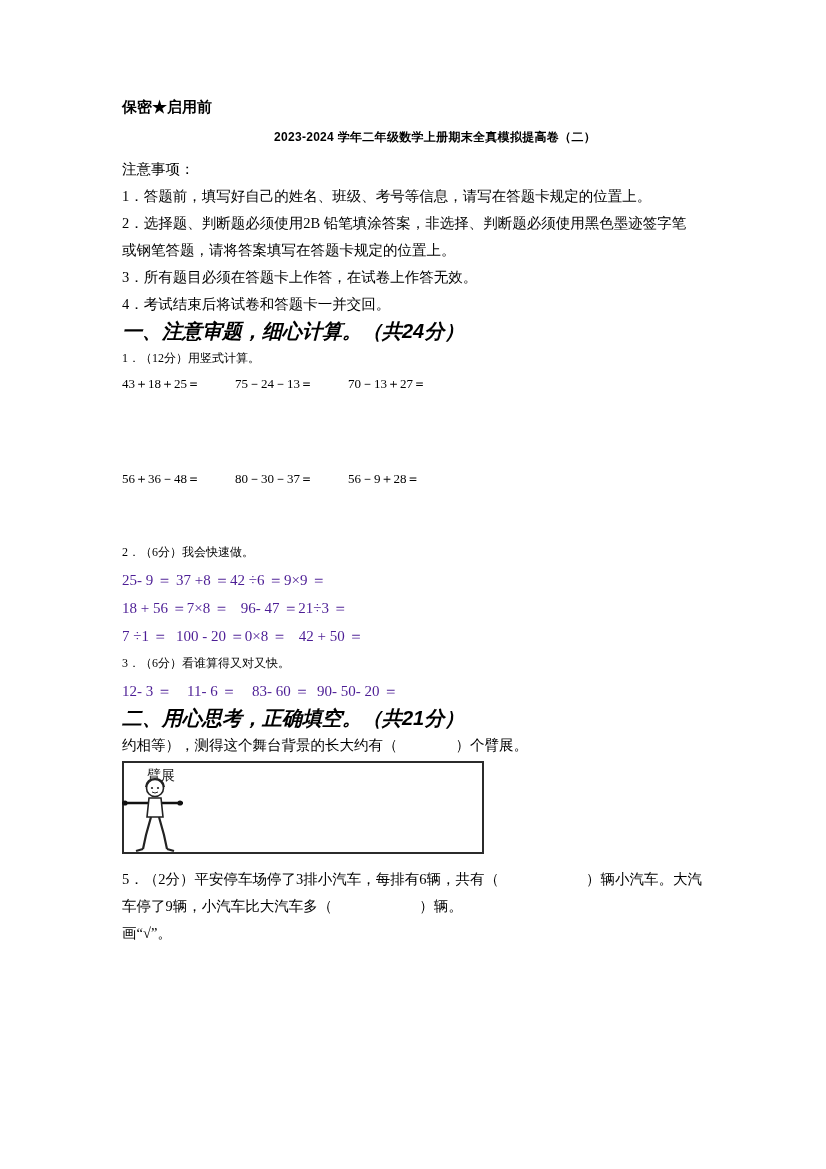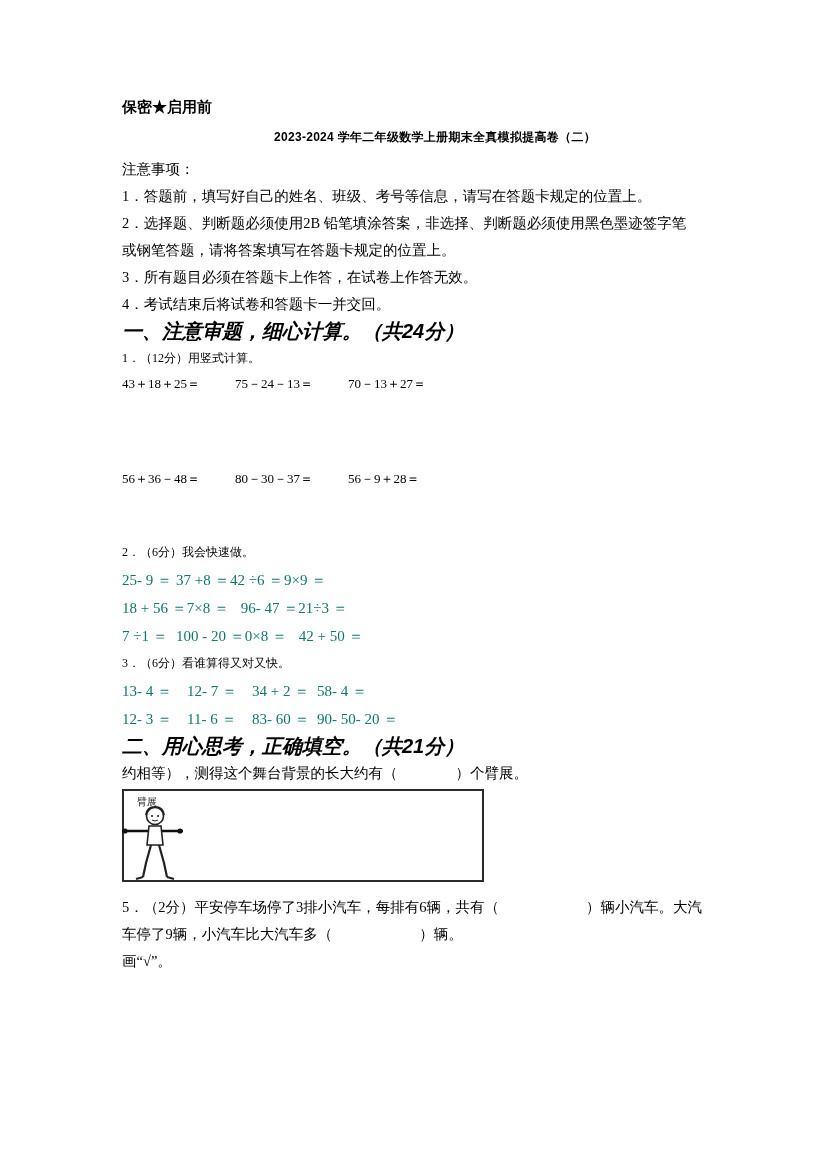--- a/index.html
+++ b/index.html
@@ -48,38 +48,38 @@
     white-space: nowrap;
   }
   .calc-row .cell { display: inline-block; min-width: 113px; }
   .calc-row .cell:last-child { min-width: 0; }
   .calc-row-1 { margin-top: 2px; }
   .calc-row-2 { margin-top: 75px; }
   .q2-label { margin-top: 50px; }
   
   .quick-row {
     font-size: 15px; line-height: 28px;
-    color: #0f766e;
+    color: #4c1d95;
     white-space: nowrap;
   }
   .quick-row .cell { display: inline-block; }
   .q2-rows .cell { min-width: 54px; }
   .q3-rows .cell { min-width: 65px; }
   .quick-row .cell:last-child { min-width: 0; }
   
   .figure-box {
     position: relative;
     box-sizing: border-box;
     width: 362px; height: 93px;
     border: 2px solid #2b2b2b;
     margin-top: 2px;
   }
   .figure-label {
-    position: absolute; left: 13px; top: 4px;
-    font-size: 10px; color: #222222;
+    position: absolute; left: 23px; top: 4px;
+    font-size: 14px; color: #222222;
   }
   .figure-svg { position: absolute; left: -2px; top: 14px; }
   .q5-block { margin-top: 12px; }
 </style>
 </head>
 <body>
 
 <div class="page">
 
   <div class="classified">保密★启用前</div>
@@ -113,23 +113,20 @@
       <span class="cell">18 + 56 ＝</span><span class="cell">7×8 ＝</span><span class="cell">96- 47 ＝</span><span class="cell">21÷3 ＝</span>
     </div>
     <div class="quick-row">
       <span class="cell">7 ÷1 ＝</span><span class="cell">100 - 20 ＝</span><span class="cell">0×8 ＝</span><span class="cell">42 + 50 ＝</span>
     </div>
   </div>
 
   <div class="q-label">3．（6分）看谁算得又对又快。</div>
   <div class="q3-rows">
     <div class="quick-row">
-      <span class="cell">13- 4 ＝</span><span class="cell">12- 7 ＝</span><span class="cell">34 + 2 ＝</span><span class="cell">58- 4 ＝</span>
-    </div>
-    <div class="quick-row">
       <span class="cell">12- 3 ＝</span><span class="cell">11- 6 ＝</span><span class="cell">83- 60 ＝</span><span class="cell">90- 50- 20 ＝</span>
     </div>
   </div>
 
   <div class="sec-heading">二、用心思考，正确填空。（共21分）</div>
 
   <div class="body-line">约相等），测得这个舞台背景的长大约有（　　　　）个臂展。</div>
 
   <div class="figure-box">
     <span class="figure-label">臂展</span>

